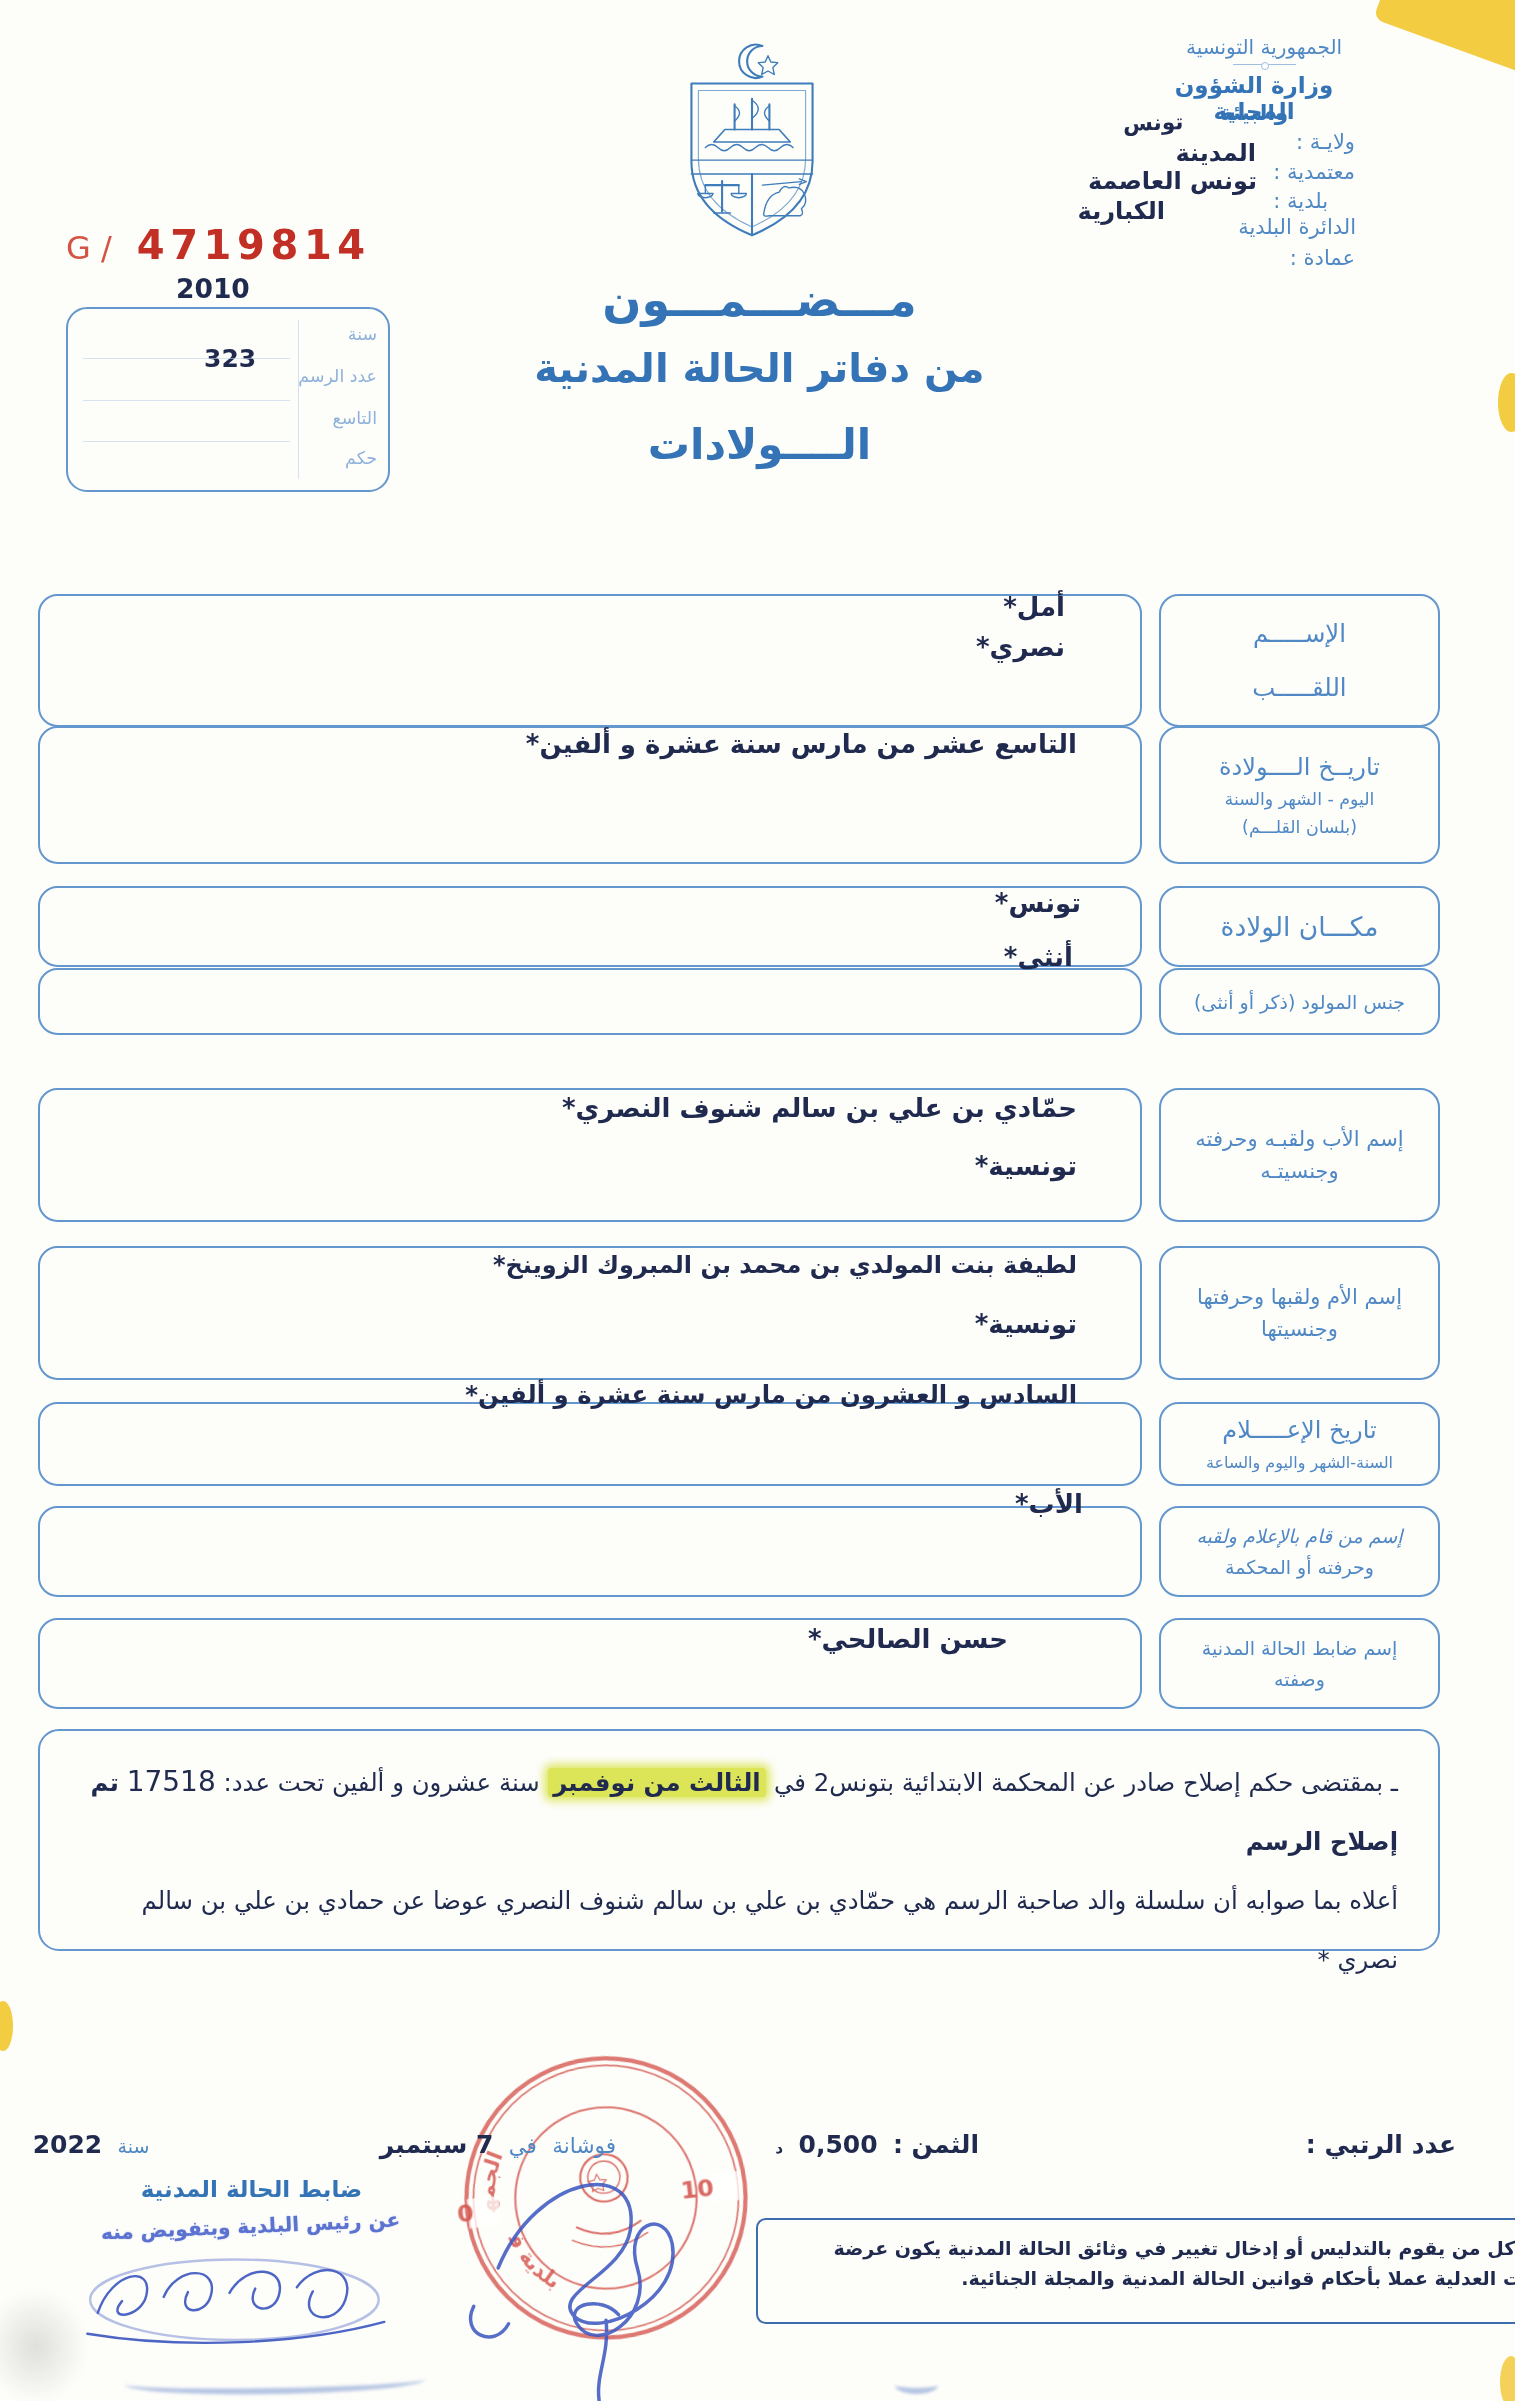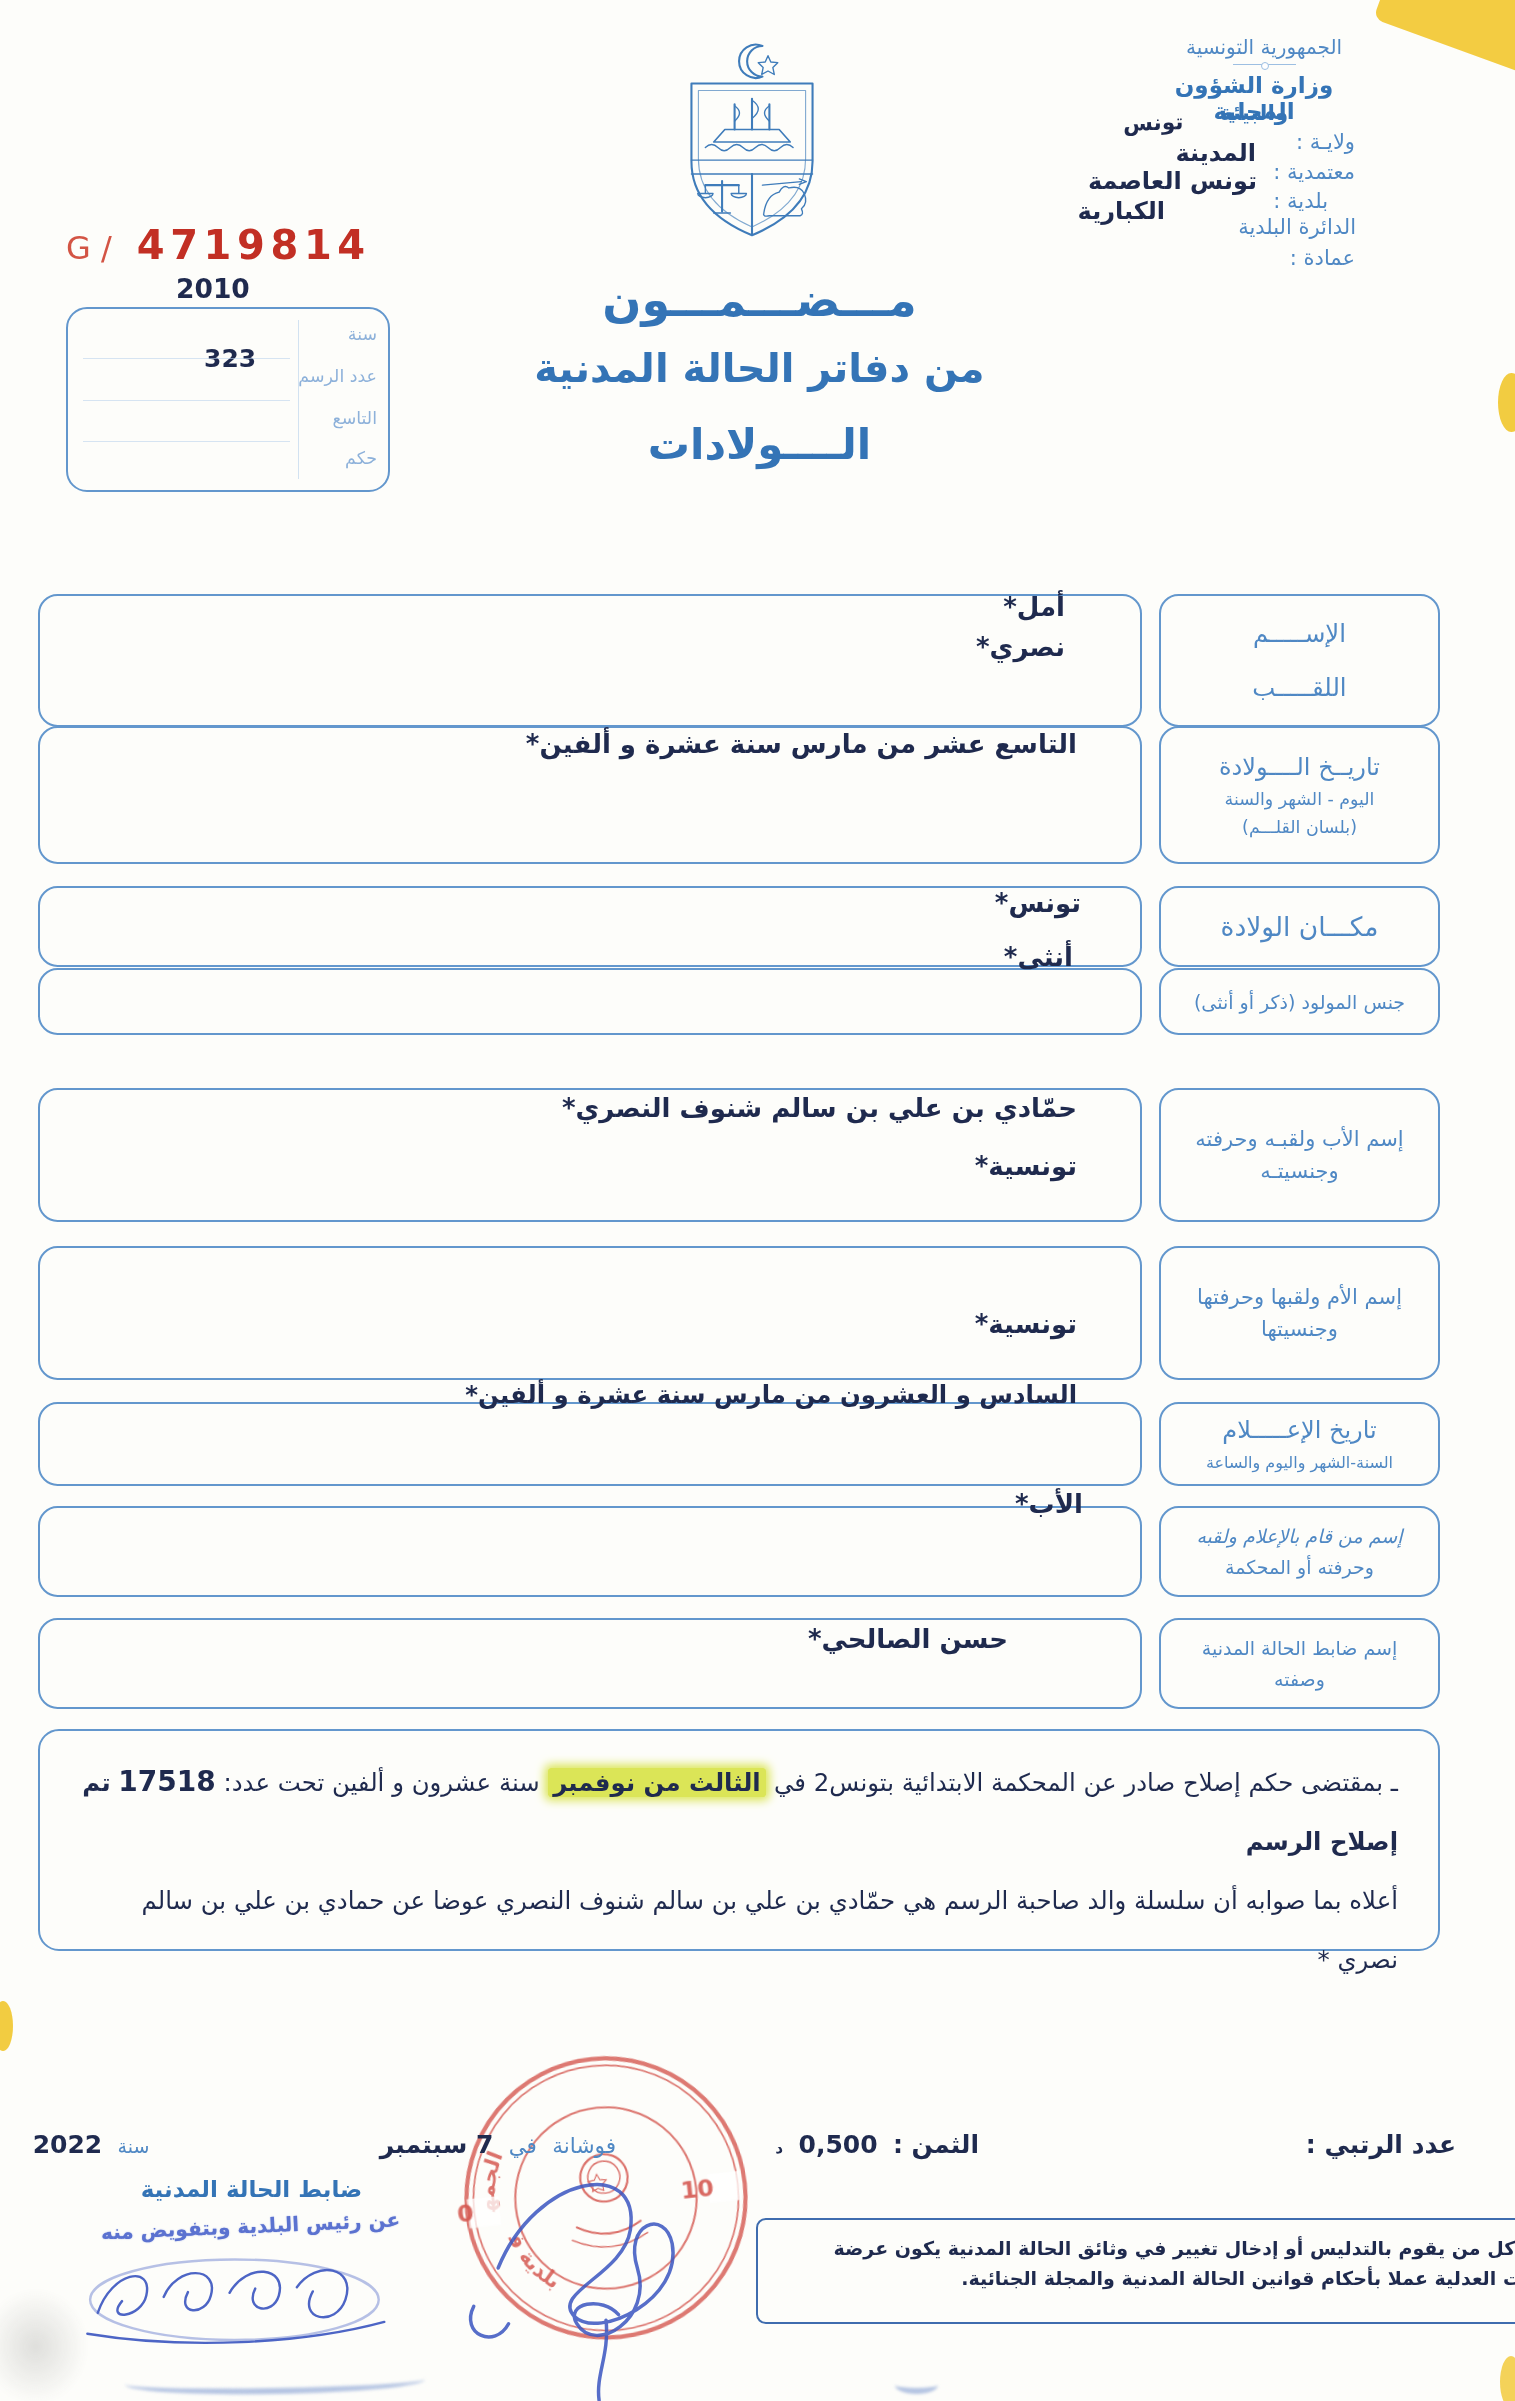--- a/index.html
+++ b/index.html
@@ -55,21 +55,21 @@
   .lbox .l1{font-size:24px;}
   .lbox .l2{font-size:17.4px;}
   .lbox .big{font-size:26.5px;}
   .lbox .xl{font-size:24.4px;}
   .val{position:absolute;right:63px;color:var(--ink);font-weight:700;font-size:26px;white-space:nowrap;}
   
   .remarks{position:absolute;left:38px;top:1729px;width:1402px;height:222px;border:2.4px solid var(--bdr);
            border-radius:21px;padding:21px 40px 0;font-size:24.4px;line-height:59px;font-weight:500;}
   .remarks p{margin:0;}
   .remarks .hlt{background:var(--hl);box-shadow:0 0 9.8px 3.5px var(--hl);padding:0 5.6px;border-radius:2.8px;font-weight:700;}
-  .remarks .bnum{font-weight:700;font-size:28px;}
+  .remarks .bnum{font-weight:400;font-size:28px;}
   .remarks .bseg{font-weight:700;}
   
   .fot-ink{position:absolute;color:var(--ink);font-weight:700;font-size:25px;white-space:nowrap;}
   .fot-blue{color:var(--blue);font-weight:400;font-size:21.6px;}
   .flexline{display:flex;align-items:baseline;gap:15.3px;}
   .notice{position:absolute;left:756px;top:2218px;width:842px;height:106px;border:2.4px solid #3f6cae;
           border-radius:9.8px;padding:12.5px 18px;font-size:19px;font-weight:700;line-height:1.6;text-align:right;}
   .offtitle{position:absolute;left:105px;top:2176px;width:293px;text-align:center;color:var(--blue-d);font-weight:700;font-size:23px;}
   .deleg{position:absolute;left:82px;top:2214px;width:337px;text-align:center;color:#4a63cc;font-size:20px;font-weight:700;
          transform:rotate(-2.5deg);opacity:.9;text-shadow:0 0 1.4px rgba(74,99,204,.6);}
@@ -199,20 +199,21 @@
       <div class="val" style="top:61px;">تونسية*</div>
     </div>
     <div class="lbox">
       <div class="l1" style="font-size:21px;">إسم الأب ولقبـه وحرفته</div>
       <div class="l1" style="font-size:21px;">وجنسيتـه</div>
     </div>
   </div>
 
   <div class="row" style="top:1246px;height:134px;">
     <div class="vbox">
+      <div class="val" style="top:2.8px;font-size:24px;">لطيفة بنت المولدي بن محمد بن المبروك الزوينخ*</div>
       <div class="val" style="top:61px;">تونسية*</div>
     </div>
     <div class="lbox">
       <div class="l1" style="font-size:21px;">إسم الأم ولقبها وحرفتها</div>
       <div class="l1" style="font-size:21px;">وجنسيتها</div>
     </div>
   </div>
 
   <div class="row" style="top:1402px;height:84px;">
     <div class="vbox">

